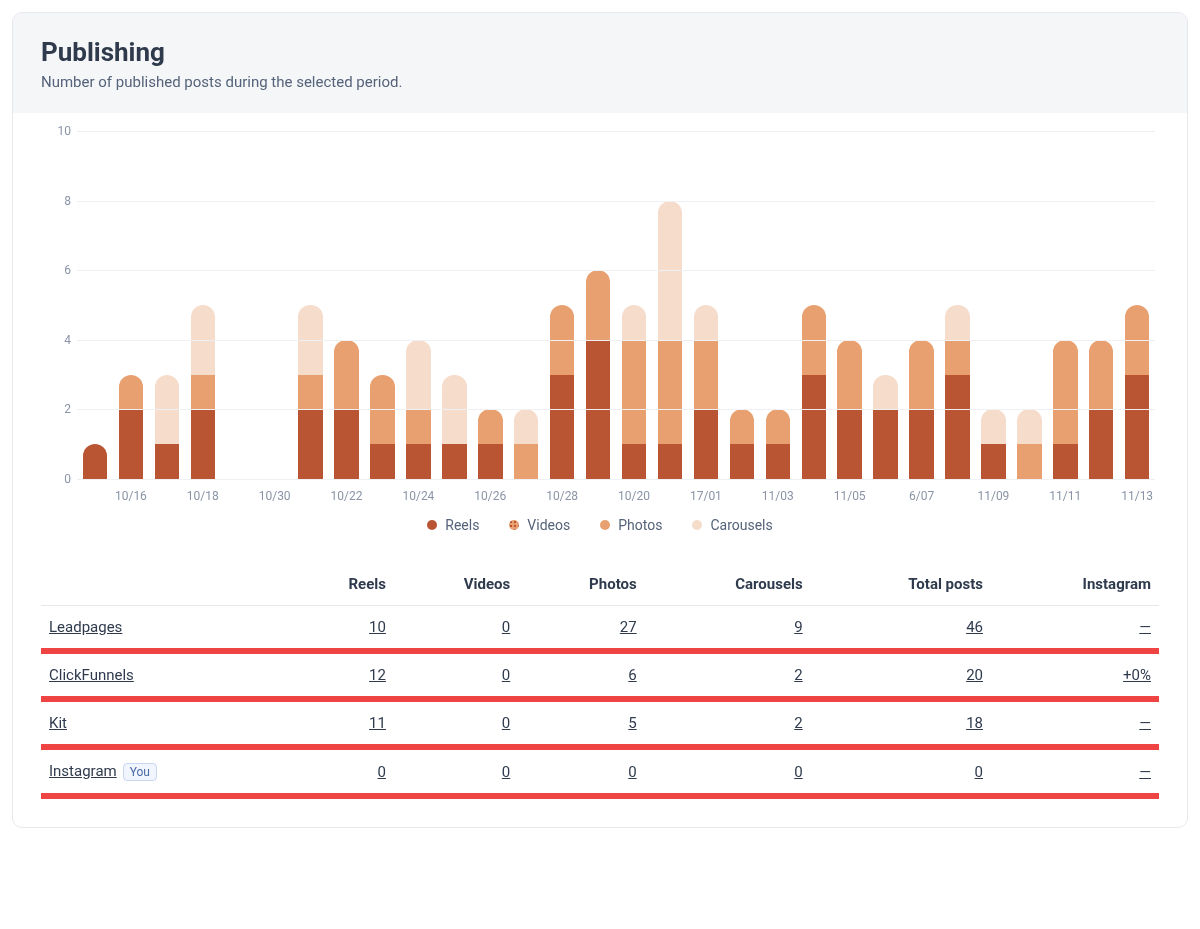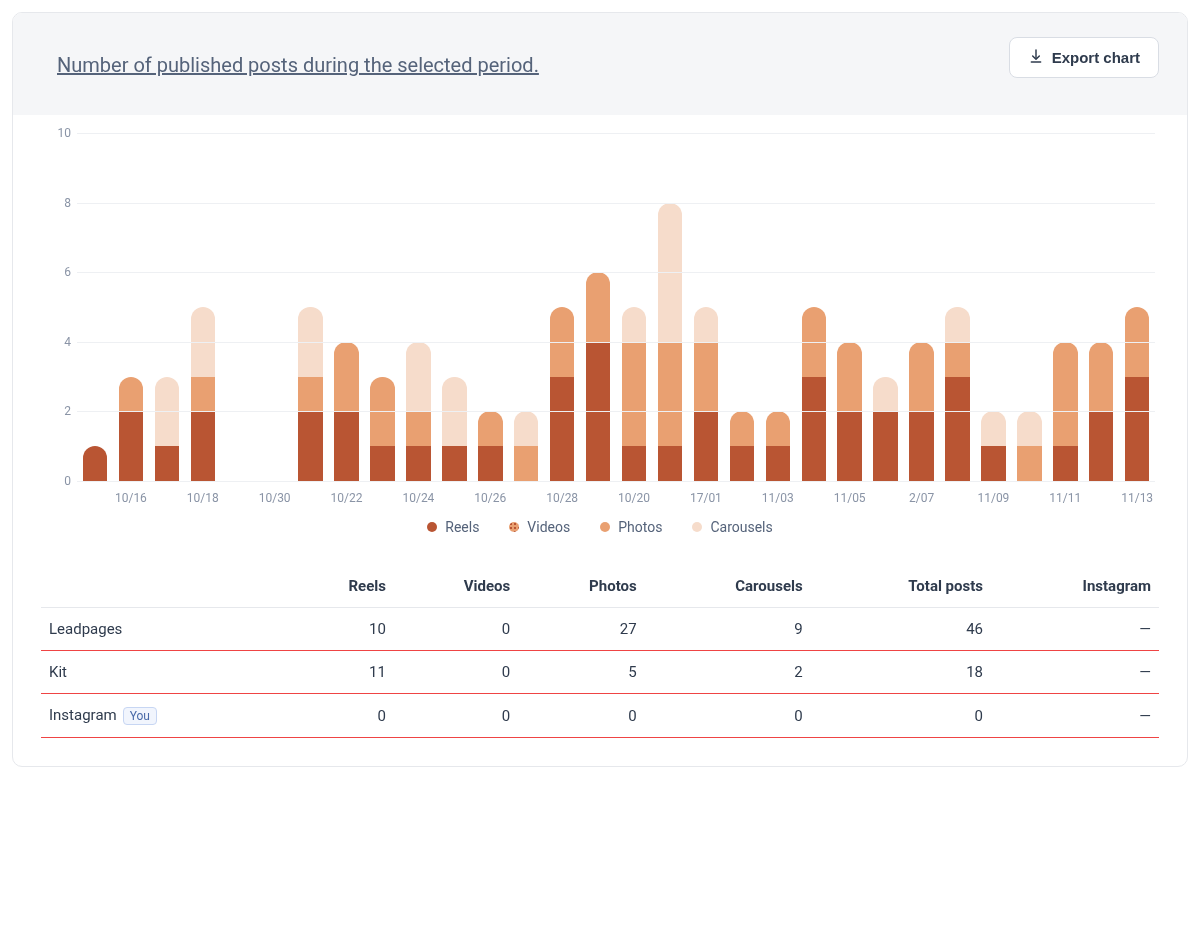--- a/index.html
+++ b/index.html
@@ -22,24 +22,23 @@
     justify-content: space-between;
     align-items: flex-start;
   }
   .title {
     font-size: 26px;
     font-weight: 700;
     color: #2f3b4d;
     margin: 0 0 6px 0;
   }
   .subtitle {
-    font-size: 20px;
+    font-size: 15px;
     color: #55637a;
-    margin: 16px;
-    text-decoration: underline;
+    margin: 0;
   }
   .export-btn {
     background: #fff;
     border: 1px solid #d9dde4;
     border-radius: 8px;
     padding: 10px 18px;
     font-size: 15px;
     font-weight: 600;
     color: #2f3b4d;
     display: inline-flex;
@@ -155,21 +154,22 @@
   thead th {
     text-align: right;
     font-weight: 700;
     padding: 12px 8px;
     border-bottom: 1px solid #e6e8ec;
   }
   thead th:first-child { text-align: left; }
   tbody td {
     text-align: right;
     padding: 12px 8px;
-    border-bottom: 1px solid #ef4444;
+    border-bottom: 6px solid #ef4444;
+    text-decoration: underline;
   }
   tbody td:first-child { text-align: left; }
   .you-badge {
     display: inline-block;
     font-size: 12px;
     padding: 1px 6px;
     border: 1px solid #c7d6f3;
     color: #4a6aa8;
     background: #f1f5fd;
     border-radius: 4px;
@@ -178,32 +178,23 @@
     text-align: center;
   }
 </style>
 </head>
 <body>
 
 <div class="card">
 
   <div class="card-header">
     <div>
+      <h1 class="title">Publishing</h1>
       <p class="subtitle">Number of published posts during the selected period.</p>
     </div>
-    <button class="export-btn">
-      <span>
-        <svg viewBox="0 0 24 24" fill="none" stroke="#2f3b4d" stroke-width="2.2" stroke-linecap="round" stroke-linejoin="round">
-          <path d="M12 3v12"></path>
-            <path d="M7 12l5 5 5-5"></path>
-            <path d="M5 21h14"></path>
-        </svg>
-      </span>
-      <span>Export chart</span>
-    </button>
   </div>
 
   <div class="chart-area">
     <div class="chart-canvas">
       <div class="plot" id="plot">
 
         <div class="bars" id="bars">
             <div class="bar-slot">
               <div class="bar" style="height: 10%;">
                 <div class="seg reels" style="height: 100%;"></div>
@@ -438,21 +429,21 @@
           <div class="tick"></div>
           <div class="tick">
             <span>11/03</span>
           </div>
           <div class="tick"></div>
           <div class="tick">
             <span>11/05</span>
           </div>
           <div class="tick"></div>
           <div class="tick">
-            <span>2/07</span>
+            <span>6/07</span>
           </div>
           <div class="tick"></div>
           <div class="tick">
             <span>11/09</span>
           </div>
           <div class="tick"></div>
           <div class="tick">
             <span>11/11</span>
           </div>
           <div class="tick"></div>
@@ -499,20 +490,29 @@
           <tr>
             <td>Leadpages</td>
             <td>10</td>
             <td>0</td>
             <td>27</td>
             <td>9</td>
             <td>46</td>
             <td>—</td>
           </tr>
           <tr>
+            <td>ClickFunnels</td>
+            <td>12</td>
+            <td>0</td>
+            <td>6</td>
+            <td>2</td>
+            <td>20</td>
+            <td>+0%</td>
+          </tr>
+          <tr>
             <td>Kit</td>
             <td>11</td>
             <td>0</td>
             <td>5</td>
             <td>2</td>
             <td>18</td>
             <td>—</td>
           </tr>
           <tr>
             <td>Instagram<span class="you-badge">You</span></td>

